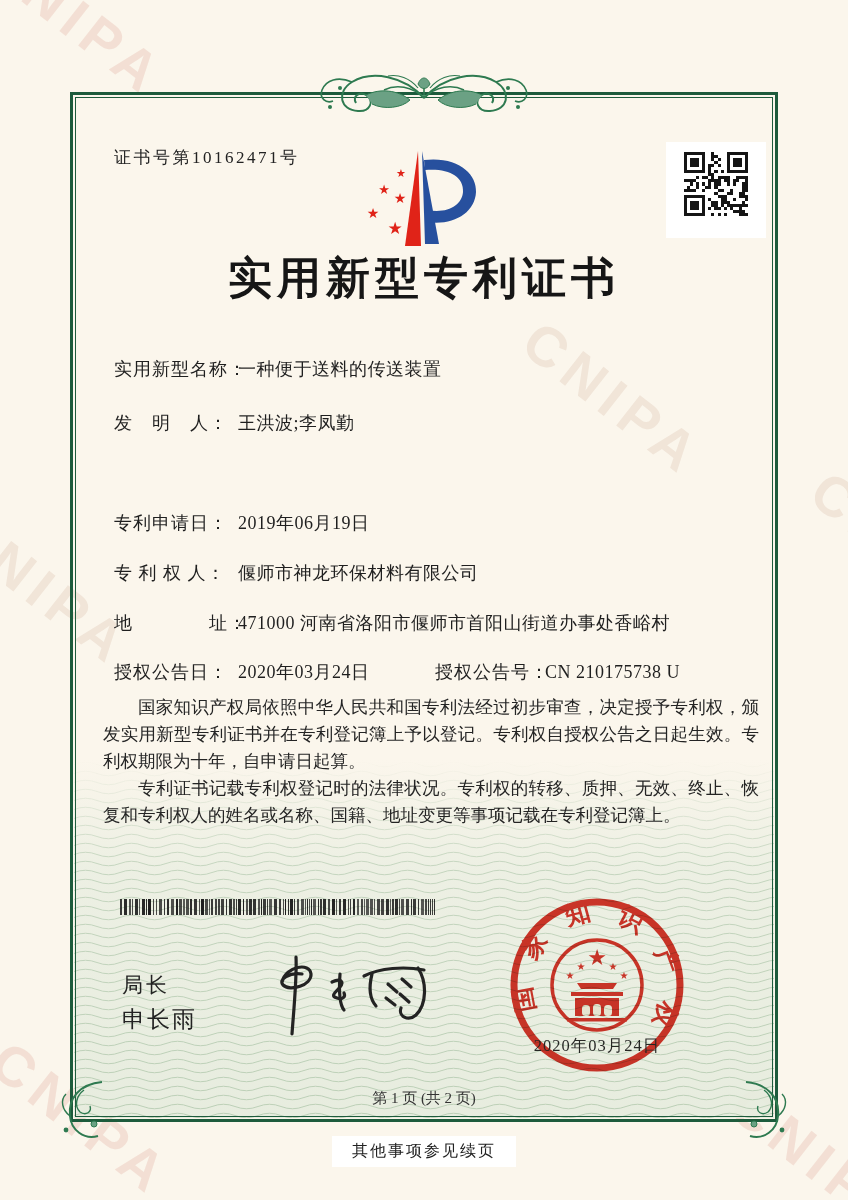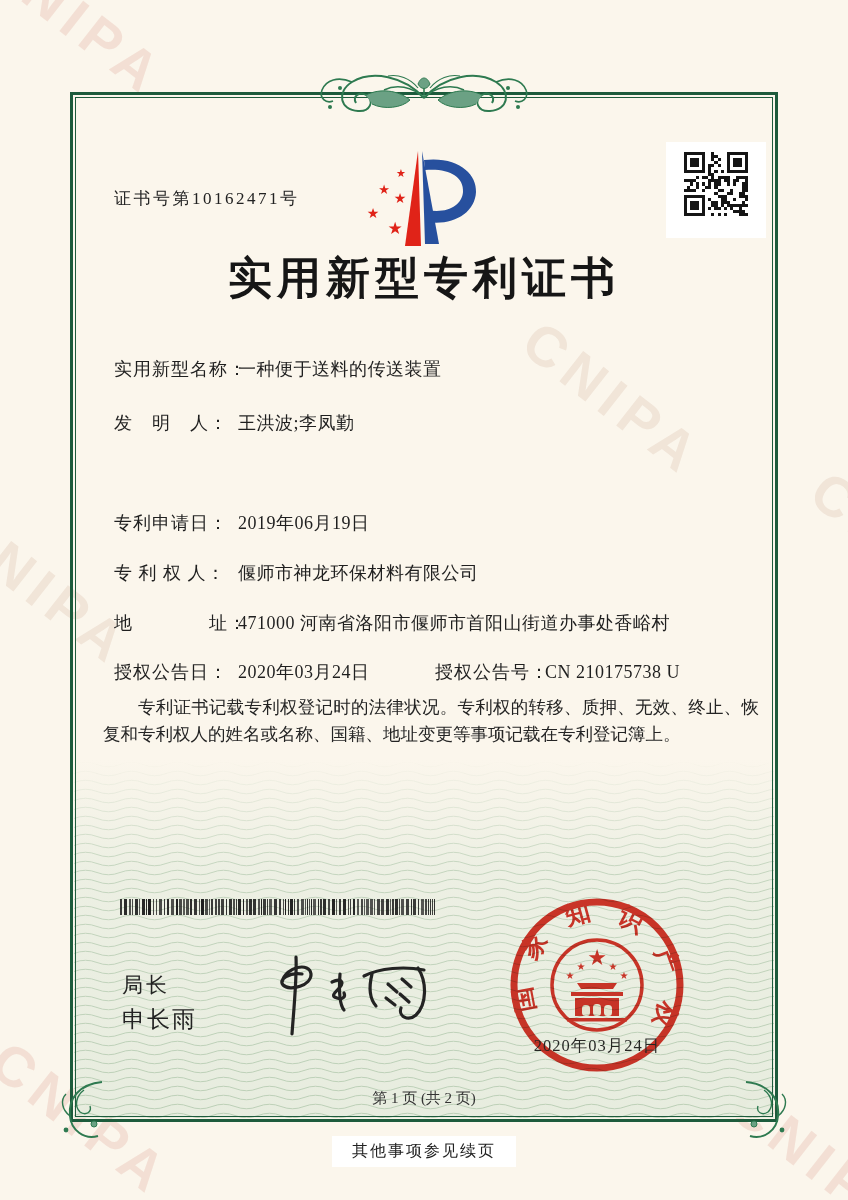--- a/index.html
+++ b/index.html
@@ -12,21 +12,21 @@
       transform:rotate(38deg);white-space:nowrap;pointer-events:none;}
   .wm.pink{color:rgba(224,166,150,0.28);}
 
   
   .frame{position:absolute;left:70px;top:92px;width:708px;height:1030px;
          border:3px solid #1d5b3c;box-sizing:border-box;}
   .frame-inner{position:absolute;inset:2px;border:1px solid #1d5b3c;}
 
   .abs{position:absolute;}
 
-  .cert-no{left:114px;top:146px;font-size:17px;letter-spacing:2.5px;color:#222;margin-top:41px;}
+  .cert-no{left:114px;top:146px;font-size:17px;letter-spacing:2.5px;color:#222;}
 
   .title{left:70px;top:249px;width:708px;text-align:center;font-size:44px;font-weight:bold;
          letter-spacing:5px;color:#161616;}
 
   .row{left:114px;width:650px;font-size:18px;color:#1f1f1f;white-space:nowrap;}
   .row .lbl{display:inline-block;width:124px;letter-spacing:1px;}
   .row .val{letter-spacing:0.5px;}
   .r1{top:357px;} .r2{top:411px;} .r3{top:461px;} .r4{top:511px;}
   .r5{top:561px;} .r6{top:611px;} .r7{top:660px;}
   .pair2{position:absolute;left:321px;top:0;}
@@ -376,20 +376,21 @@
     <span class="lbl">地　　　　址：</span><span class="val">471000 河南省洛阳市偃师市首阳山街道办事处香峪村</span>
   </div>
   <div class="abs row r7">
     <span class="lbl">授权公告日：</span><span class="val">2020年03月24日</span>
     <span class="pair2">
       <span class="lbl">授权公告号：</span><span class="val">CN 210175738 U</span>
     </span>
   </div>
 
   <div class="abs paras">
+    <p>国家知识产权局依照中华人民共和国专利法经过初步审查，决定授予专利权，颁发实用新型专利证书并在专利登记簿上予以登记。专利权自授权公告之日起生效。专利权期限为十年，自申请日起算。</p>
     <p>专利证书记载专利权登记时的法律状况。专利权的转移、质押、无效、终止、恢复和专利权人的姓名或名称、国籍、地址变更等事项记载在专利登记簿上。</p>
   </div>
 
   <svg id="barcode" class="abs" style="left:120px;top:899px;" width="320" height="16">
       <rect x="0" y="0" width="2" height="16" fill="#1c1c1c" opacity="0.86"></rect>
       <rect x="4" y="0" width="3" height="16" fill="#1c1c1c" opacity="0.93"></rect>
       <rect x="9" y="0" width="2" height="16" fill="#1c1c1c" opacity="0.75"></rect>
       <rect x="12" y="0" width="1" height="16" fill="#1c1c1c" opacity="0.79"></rect>
       <rect x="15" y="0" width="3" height="16" fill="#1c1c1c" opacity="0.90"></rect>
       <rect x="19" y="0" width="1" height="16" fill="#1c1c1c" opacity="0.73"></rect>

